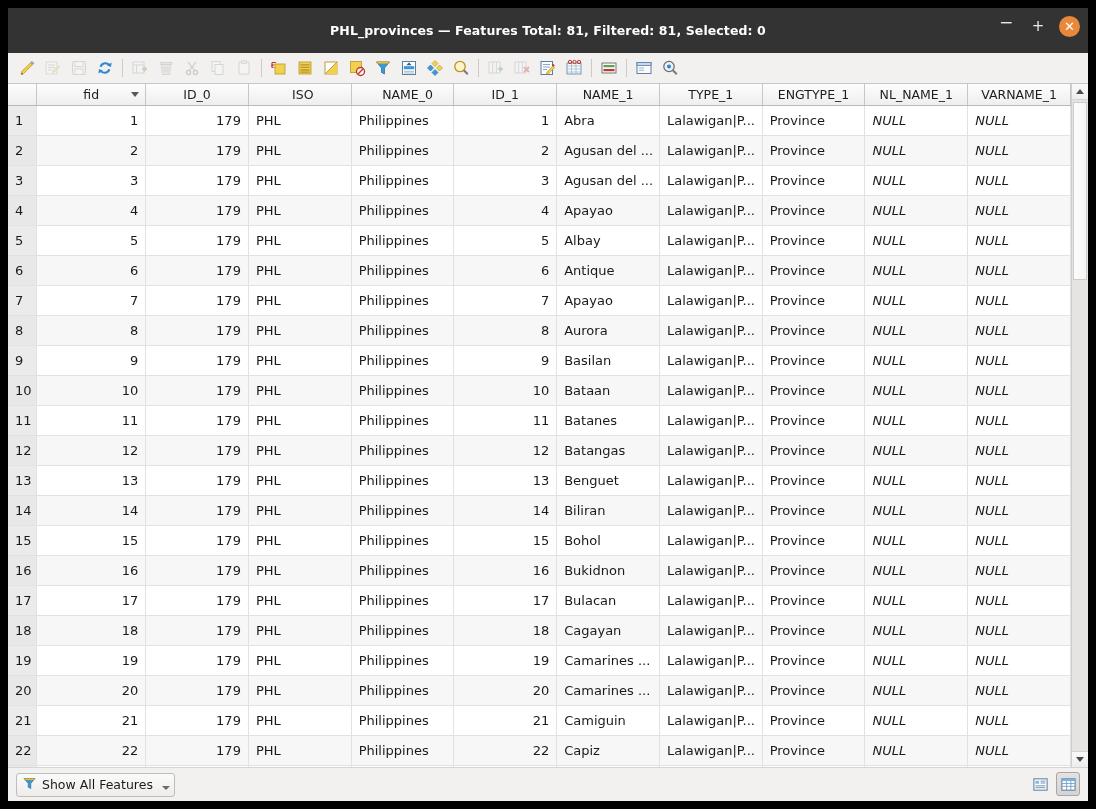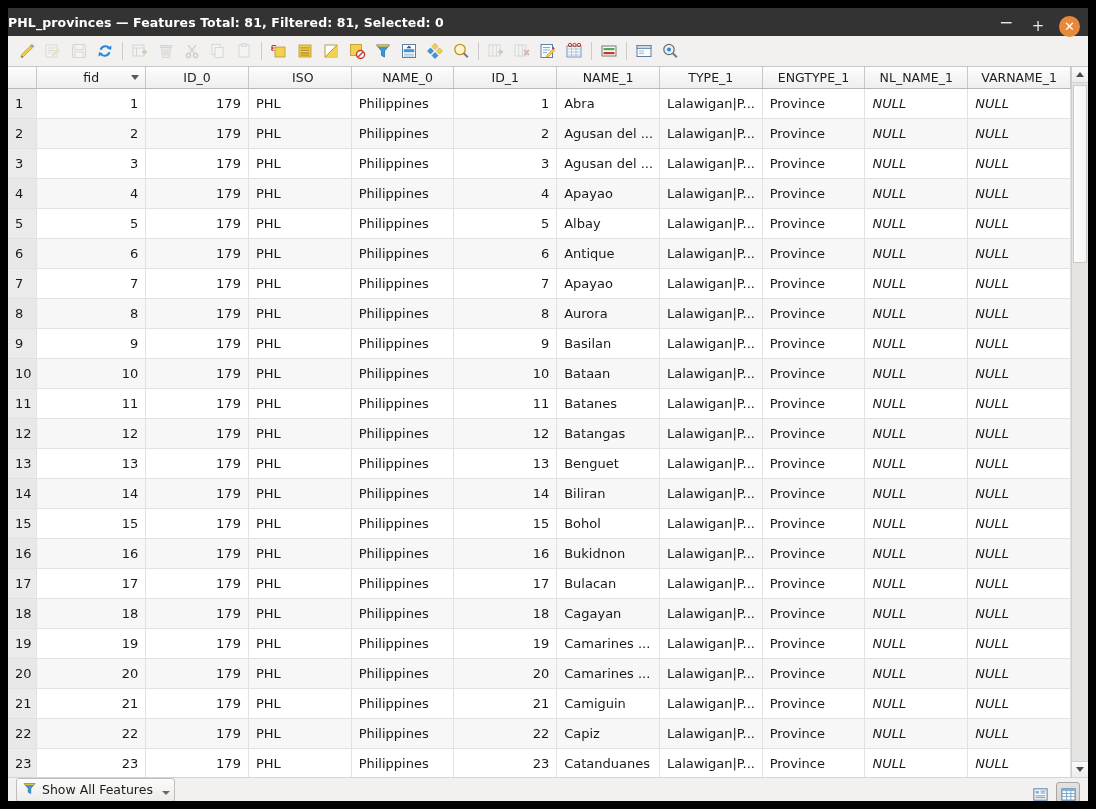--- a/index.html
+++ b/index.html
@@ -17,28 +17,28 @@
     left: 8px; top: 8px;
     width: 1080px; height: 793px;
     background: #f2f1f0;
     display: flex;
     flex-direction: column;
     overflow: hidden;
   }
 
   
   #titlebar {
-    height: 28px;
+    height: 45px;
     background: #333333;
     color: #ffffff;
     position: relative;
     flex: 0 0 auto;
     display: flex;
     align-items: center;
-    justify-content: flex-start;
+    justify-content: center;
   }
   #title-text {
     font-size: 12.5px;
     font-weight: bold;
     letter-spacing: .1px;
     color: #ffffff;
     white-space: nowrap;
   }
   .win-btns {
     position: absolute;
@@ -207,21 +207,21 @@
     left: 1px; right: 1px;
     top: 18px;
     height: 178px;
     background: linear-gradient(to right,#fdfdfd,#f4f4f4);
     border: 1px solid #cdcbc9;
     cursor: pointer;
   }
 
   
   #statusbar {
-    height: 24px;
+    height: 34px;
     flex: 0 0 auto;
     background: #f2f1f0;
     border-top: 1px solid #d6d4d2;
     display: flex;
     align-items: center;
     padding: 0 8px;
     position: relative;
   }
   #filter-btn {
     height: 24px;

